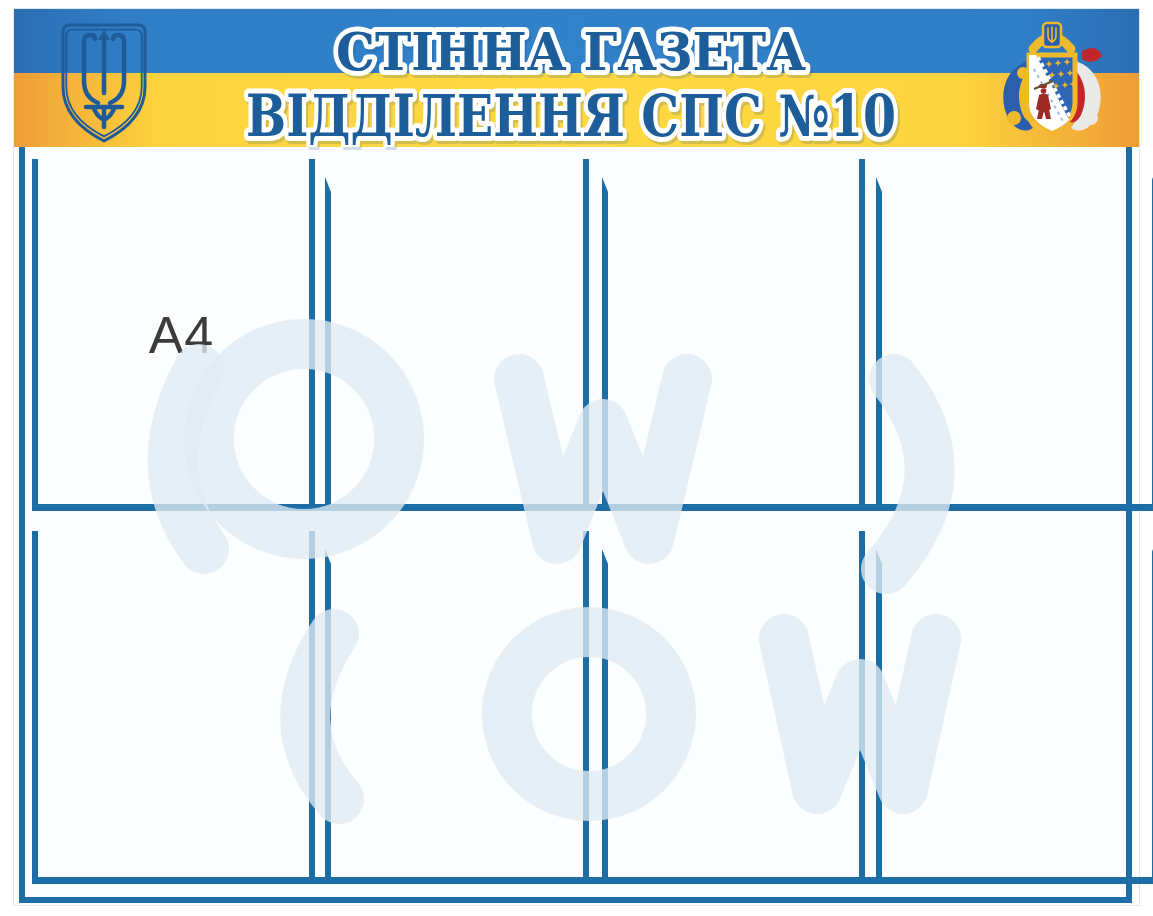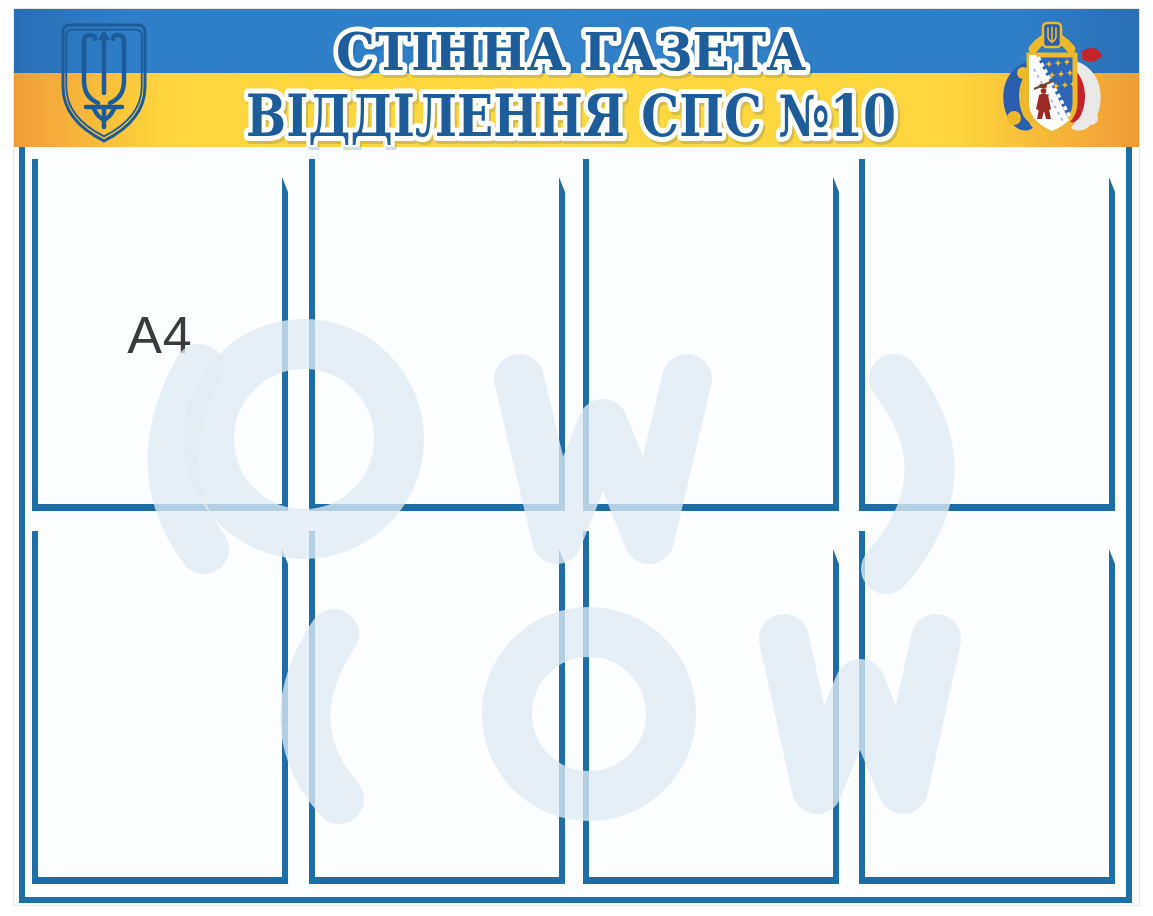--- a/index.html
+++ b/index.html
@@ -16,21 +16,21 @@
   .title-svg{position:absolute;left:0;top:0;width:1125px;height:138px;
         filter:drop-shadow(2px 3px 0 rgba(20,70,120,0.18));}
   .title-svg text{font-family:"DejaVu Serif",serif;font-weight:bold;fill:#1d5e9a;
         stroke:#ffffff;paint-order:stroke fill;stroke-linejoin:round;}
   .emblem-left{position:absolute;left:40px;top:12px;width:100px;height:124px;}
   .emblem-right{position:absolute;left:973px;top:6px;width:130px;height:134px;}
   
   .frame{position:absolute;left:5px;right:7px;top:138px;bottom:2px;
          border-left:6px solid #1d6da6;border-right:6px solid #1d6da6;border-bottom:6px solid #1d6da6;}
   
-  .pocket{position:absolute;width:256px;}
+  .pocket{position:absolute;width:256px;padding-left:43px;}
   .row1{top:150px;height:352px;}
   .row2{top:522px;height:353px;}
   .c1{left:18px;} .c2{left:295px;} .c3{left:569px;} .c4{left:845px;}
   .bar{position:absolute;background:#1d6da6;}
   .bar-left{left:0;top:0;bottom:0;width:6px;}
   .bar-right{right:0;top:18px;bottom:0;width:6px;
         clip-path:polygon(0 0,100% 15px,100% 100%,0 100%);}
   .bar-bottom{left:0;right:0;bottom:0;height:7px;}
   .pocket-label{position:absolute;inset:0;display:flex;align-items:center;justify-content:center;
         font-family:"Liberation Sans",sans-serif;font-size:52px;color:#3b3b3b;letter-spacing:1px;}

